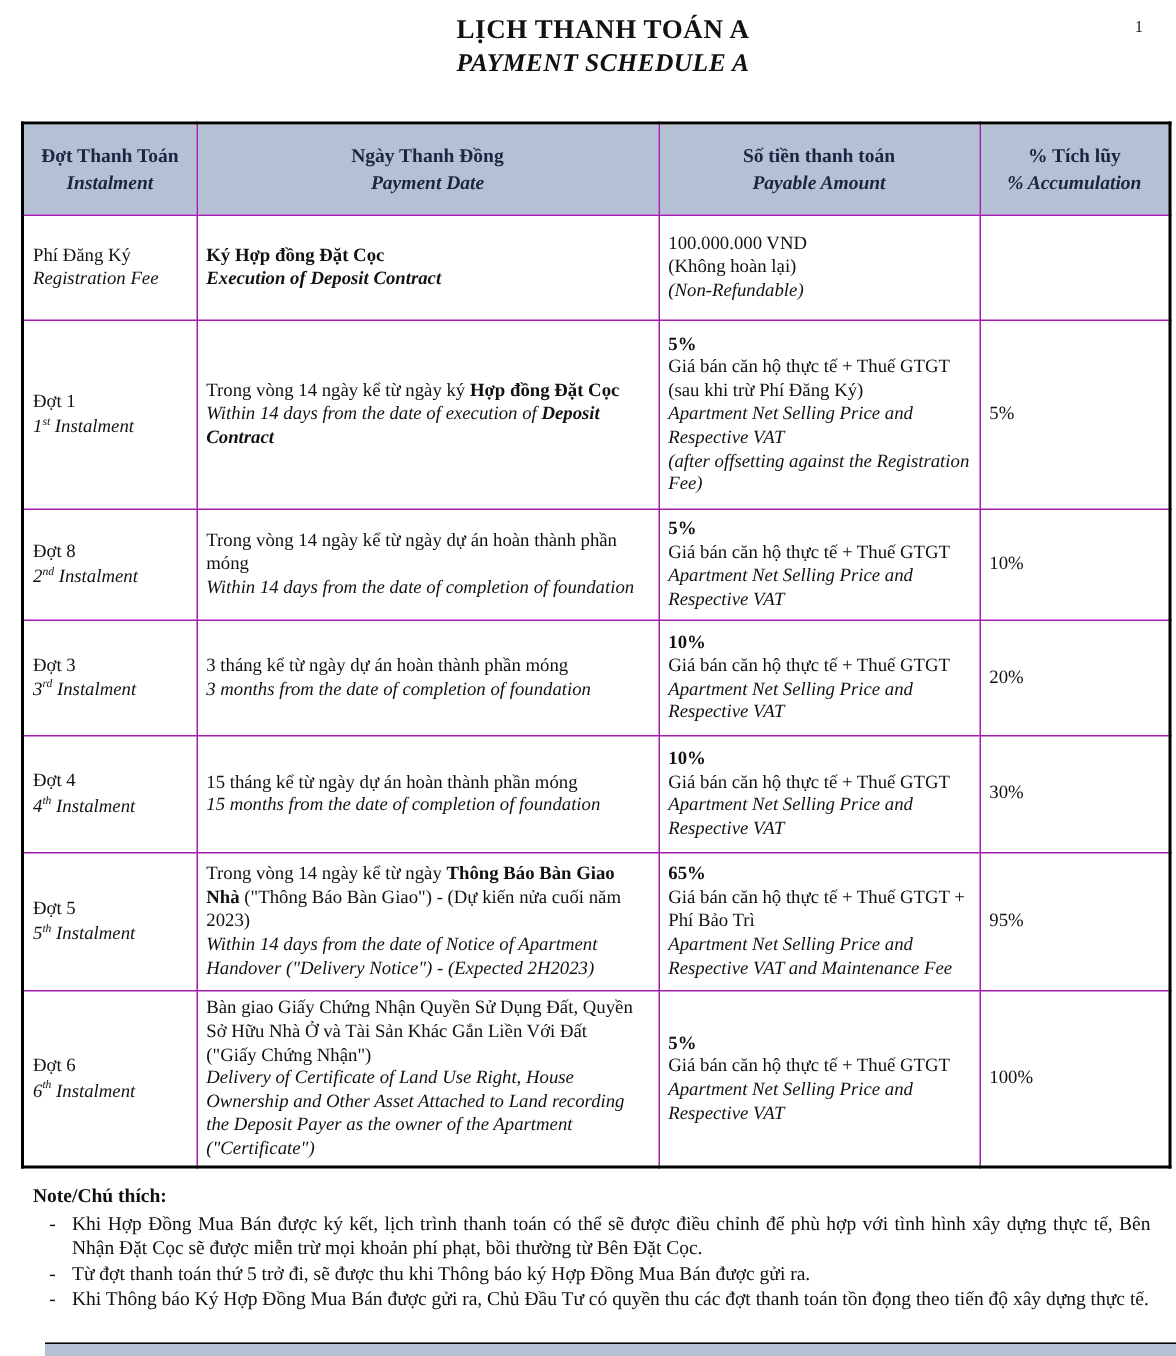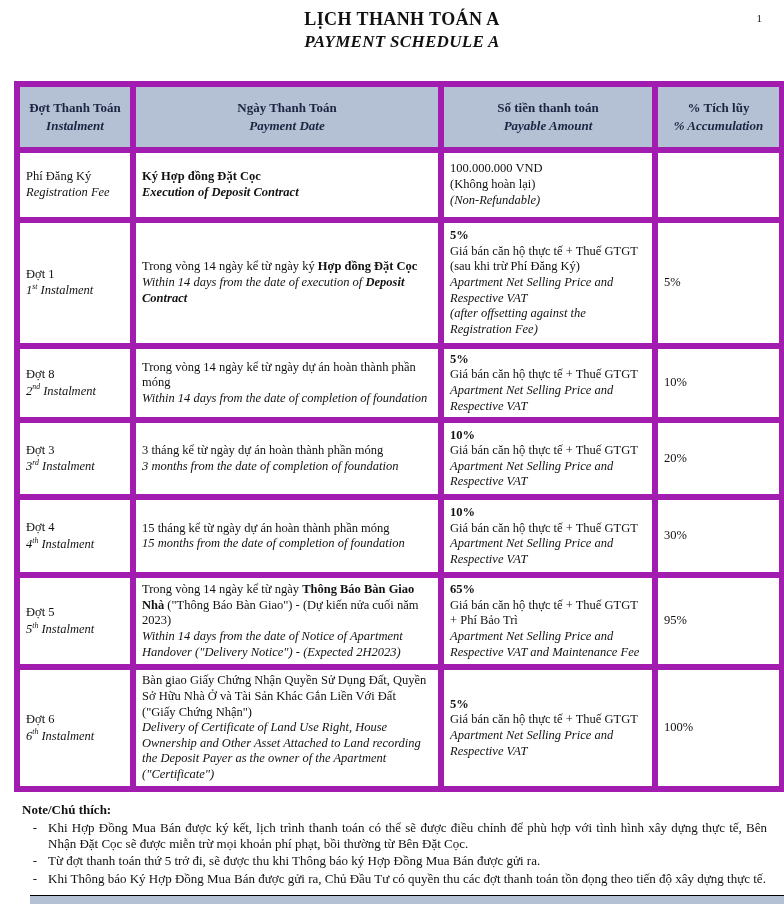--- a/index.html
+++ b/index.html
@@ -14,21 +14,21 @@
   .title-block{text-align:center;padding-top:8px;line-height:1.25;margin-left:20px;}
   .title-vi{font-size:18px;font-weight:bold;letter-spacing:.4px;}
   .title-en{font-size:17px;font-weight:bold;font-style:italic;letter-spacing:.3px;}
 
   table.schedule{
     border-collapse:collapse;table-layout:fixed;
     width:765px;margin:29px 0 0 14px;
     border:2px solid #000;
   }
   table.schedule th,table.schedule td{
-    border:6px solid #a21caf;
+    border:1px solid #a21caf;
     vertical-align:middle;
     padding:3px 6px;
     font-size:12.5px;line-height:1.25;
     white-space:pre-line;
     overflow:hidden;
   }
   table.schedule th{
     background:#b4c0d3;
     color:#1b2440;
     font-size:13px;line-height:1.35;
@@ -72,21 +72,21 @@
   <colgroup>
       <col class="c1">
       <col class="c2">
       <col class="c3">
       <col class="c4">
     </colgroup>
   <thead>
     <tr>
       <th><span class="b">Đợt Thanh Toán
 </span><span class="b i">Instalment</span></th>
-      <th><span class="b">Ngày Thanh Toán
+      <th><span class="b">Ngày Thanh Đồng
 </span><span class="b i">Payment Date</span></th>
       <th><span class="b">Số tiền thanh toán
 </span><span class="b i">Payable Amount</span></th>
       <th><span class="b">% Tích lũy
 </span><span class="b i">% Accumulation</span></th>
     </tr>
   </thead>
   <tbody>
     <tr>
       <td><span>Phí Đăng Ký

